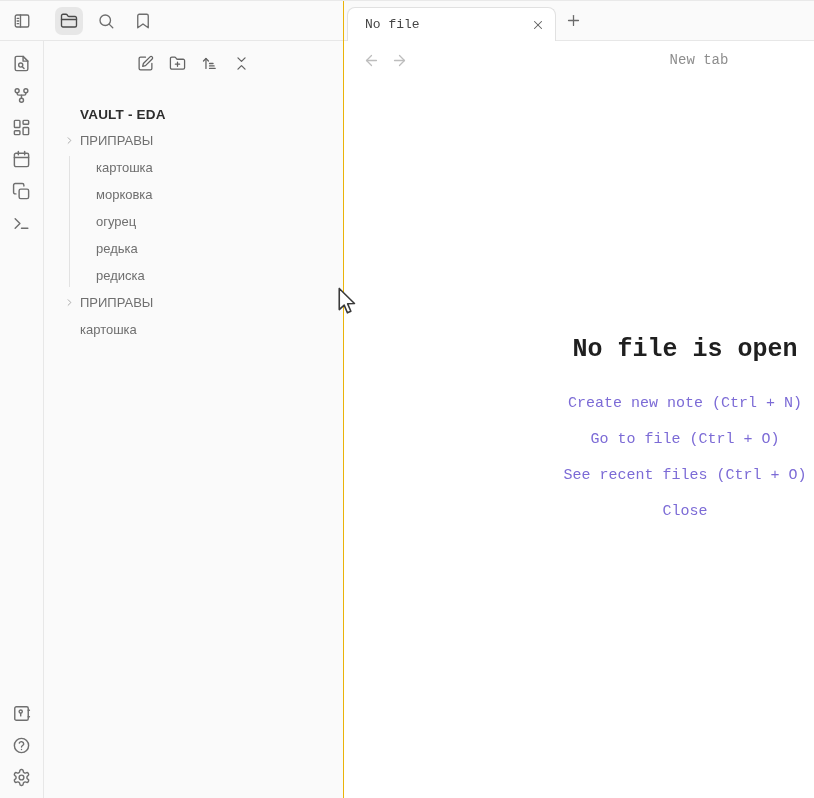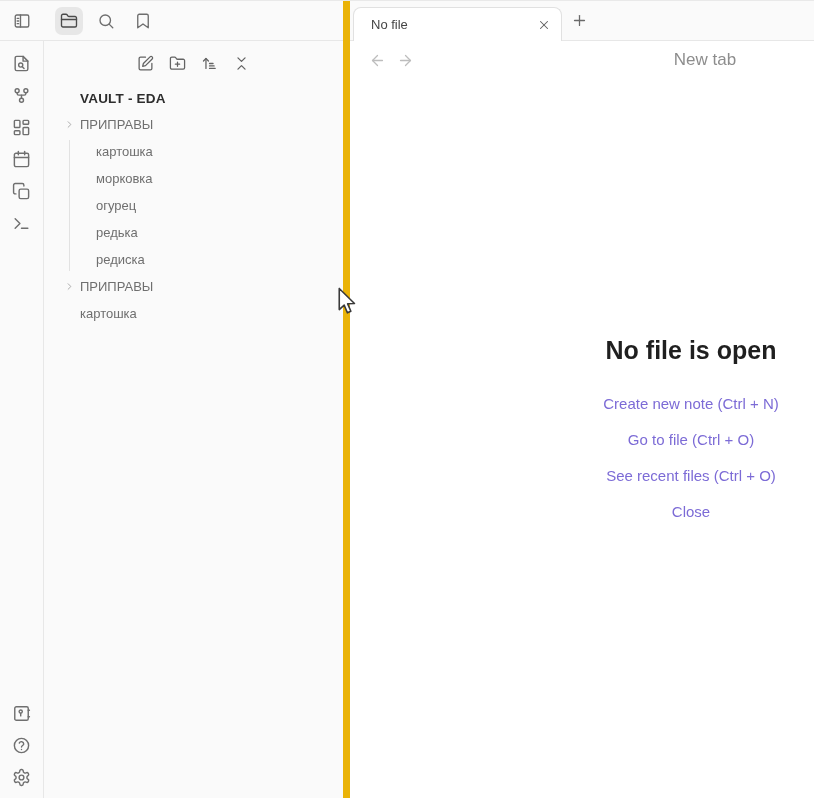--- a/index.html
+++ b/index.html
@@ -24,53 +24,53 @@
     align-items:center; padding-top:10px; padding-bottom:10px; }
   .ribbon .icon-btn { width:24px; height:24px; margin-bottom:8px; color:#6f6f6f; }
   .ribbon .spacer { flex:1; }
   .ribbon .icon-btn:last-child { margin-bottom:0; }
 
   
   .explorer { flex:1; display:flex; flex-direction:column; }
   .explorer-actions { margin-top:8px; height:28px; display:flex; justify-content:center;
     align-items:center; gap:8px; }
   .explorer-actions .icon-btn { width:24px; height:24px; color:#636363; }
-  .vault-title { margin-top:8px; height:26px; display:flex; align-items:center; padding-left:36px;
+  .vault-title { margin-top:24px; height:26px; display:flex; align-items:center; padding-left:36px;
     font-size:13.5px; font-weight:700; color:#2d2d2d; letter-spacing:.2px; }
   .tree { font-size:13px; color:#6f6f6f; }
   .row { height:27px; display:flex; align-items:center; cursor:pointer; }
   .row .chev { width:12px; height:12px; margin-left:19px; margin-right:5px; color:#9d9d9d;
     display:flex; align-items:center; justify-content:center; }
   .row.file-root { padding-left:36px; }
   .nested-group { position:relative; }
   .nested-group::before { content:""; position:absolute; left:25px; top:2px; bottom:2px;
     width:1px; background:#e2e2e2; }
   .nested-group .row { padding-left:52px; }
 
   
   .main-pane { position:absolute; left:343px; top:0; width:471px; height:798px; background:#fff;
-    border-left:7px solid #eab308; }
+    border-left:1px solid #eab308;font-family:Liberation Mono, monospace; }
   .tab-bar { height:40px; background:#fafafa; border-bottom:1px solid #e7e7e7;
     display:flex; align-items:flex-end; }
   .tab { position:relative; margin-left:3px; margin-bottom:-1px; width:209px; height:34px;
     background:#fff; border:1px solid #e1e1e1; border-bottom:none; border-radius:8px 8px 0 0;
     display:flex; align-items:center; padding:0 6px 0 17px; cursor:pointer; }
   .tab-label { flex:1; font-size:13px; color:#454545; }
   .tab-close { width:22px; height:22px; border:none; background:transparent; color:#5f5f5f;
     display:flex; align-items:center; justify-content:center; border-radius:4px; cursor:pointer; }
   .new-tab-btn { width:24px; height:24px; margin-left:5px; align-self:center; border:none;
     background:transparent; color:#6a6a6a; display:flex; align-items:center; justify-content:center;
     border-radius:4px; cursor:pointer; }
 
   .view-header { position:relative; height:38px; background:#fff; display:flex; align-items:center;
     padding-left:17px; gap:8px; }
   .nav-btn { width:20px; height:20px; border:none; background:transparent; color:#bdbdbd;
     display:flex; align-items:center; justify-content:center; cursor:default; }
   .view-title { position:absolute; left:355px; top:50%; transform:translate(-50%,-50%);
-    font-size:17px; color:#8d8d8d; white-space:nowrap; }
+    font-size:14px; color:#8d8d8d; white-space:nowrap; }
 
   .content { height:720px; overflow:hidden; }
   .main-inner { width:682px; text-align:center; }
   .empty-heading { padding-top:0; margin-top:256px; font-size:25px; line-height:30px;
     font-weight:700; color:#1f1f1f; }
   .empty-links { margin-top:31px; display:flex; flex-direction:column; gap:20px; }
   .empty-link { font-size:15px; line-height:16px; color:var(--accent); text-decoration:none;
     cursor:pointer; }
 
   

